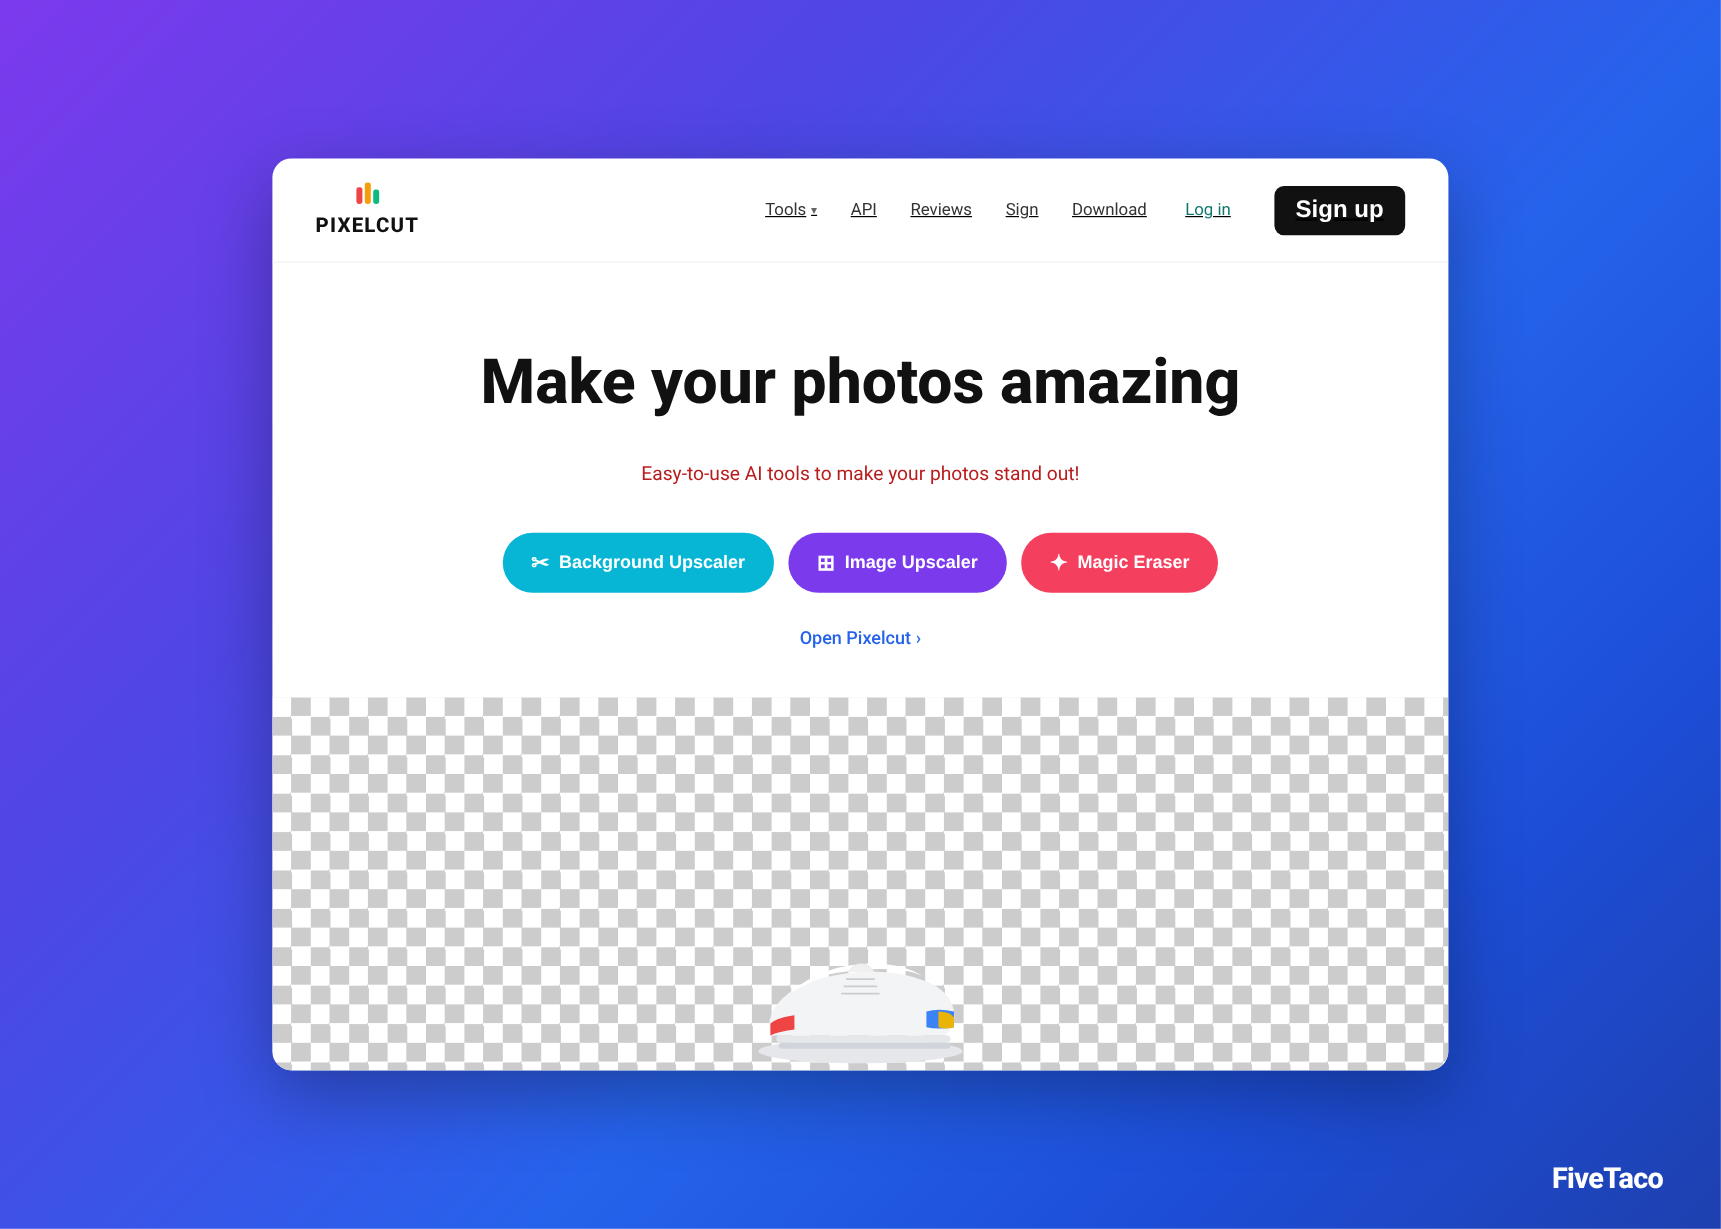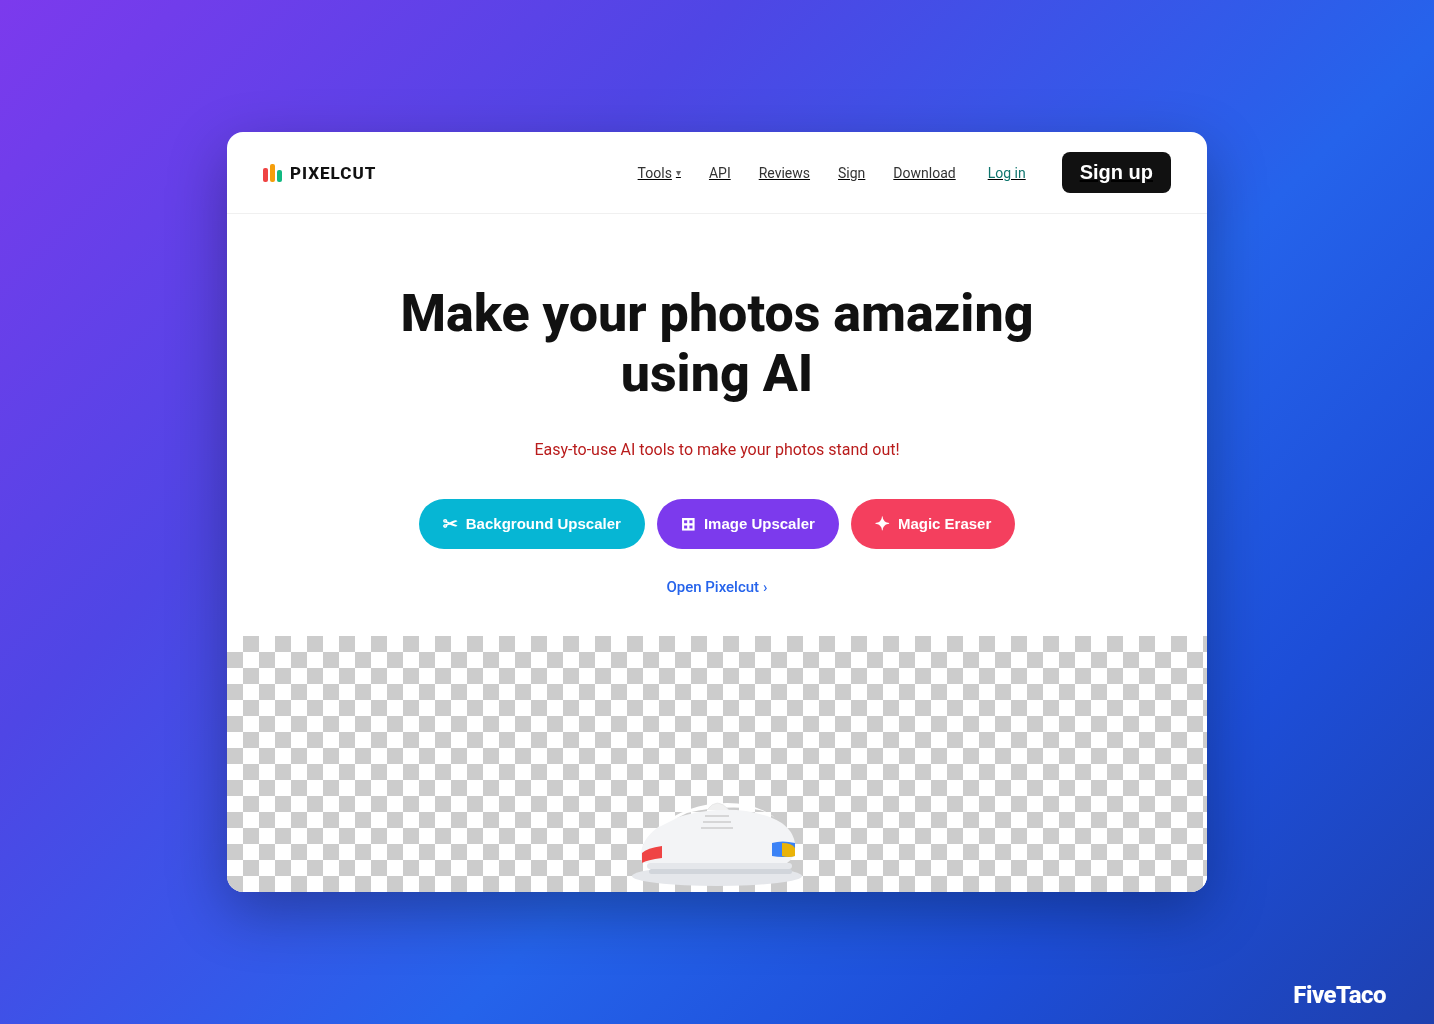--- a/index.html
+++ b/index.html
@@ -33,20 +33,21 @@
       align-items: center;
       padding: 20px 36px;
       border-bottom: 1px solid #f0f0f0;
     }
 
     .logo-area {
       display: flex;
       align-items: center;
       gap: 8px;
       margin-right: auto;
+      flex-direction: column;
     }
 
     .logo-bars {
       display: flex;
       gap: 2px;
       align-items: flex-end;
     }
 
     .logo-bar {
       width: 5px;
@@ -215,21 +216,21 @@
       width: 200px;
     }
 
     .shoe-svg {
       width: 200px;
     }
 
     
     .fivetaco-badge {
       position: absolute;
-      bottom: 15px;
+      bottom: 28px;
       right: 48px;
       color: #fff;
       font-size: 24px;
       font-weight: 800;
       letter-spacing: -0.5px;
     }
 
     .fivetaco-badge span.five {
       color: #fff;
     }
@@ -263,21 +264,20 @@
       <a class="nav-link">Sign</a>
       <a class="nav-link">Download</a>
       <a class="nav-login">Log in</a>
       <button class="nav-signup">Sign up</button>
     </div>
   </nav>
 
   <div class="hero">
     <h1 class="hero-title">
       <span>Make your photos amazing</span><br>
-      <span>using AI</span>
     </h1>
     <p class="hero-subtitle">Easy-to-use AI tools to make your photos stand out!</p>
 
     <div class="cta-buttons">
       <button class="btn-bg-remover">
         <span class="btn-icon">✂</span>
         <span>Background Upscaler</span>
       </button>
       <button class="btn-upscaler">
         <span class="btn-icon">⊞</span>

